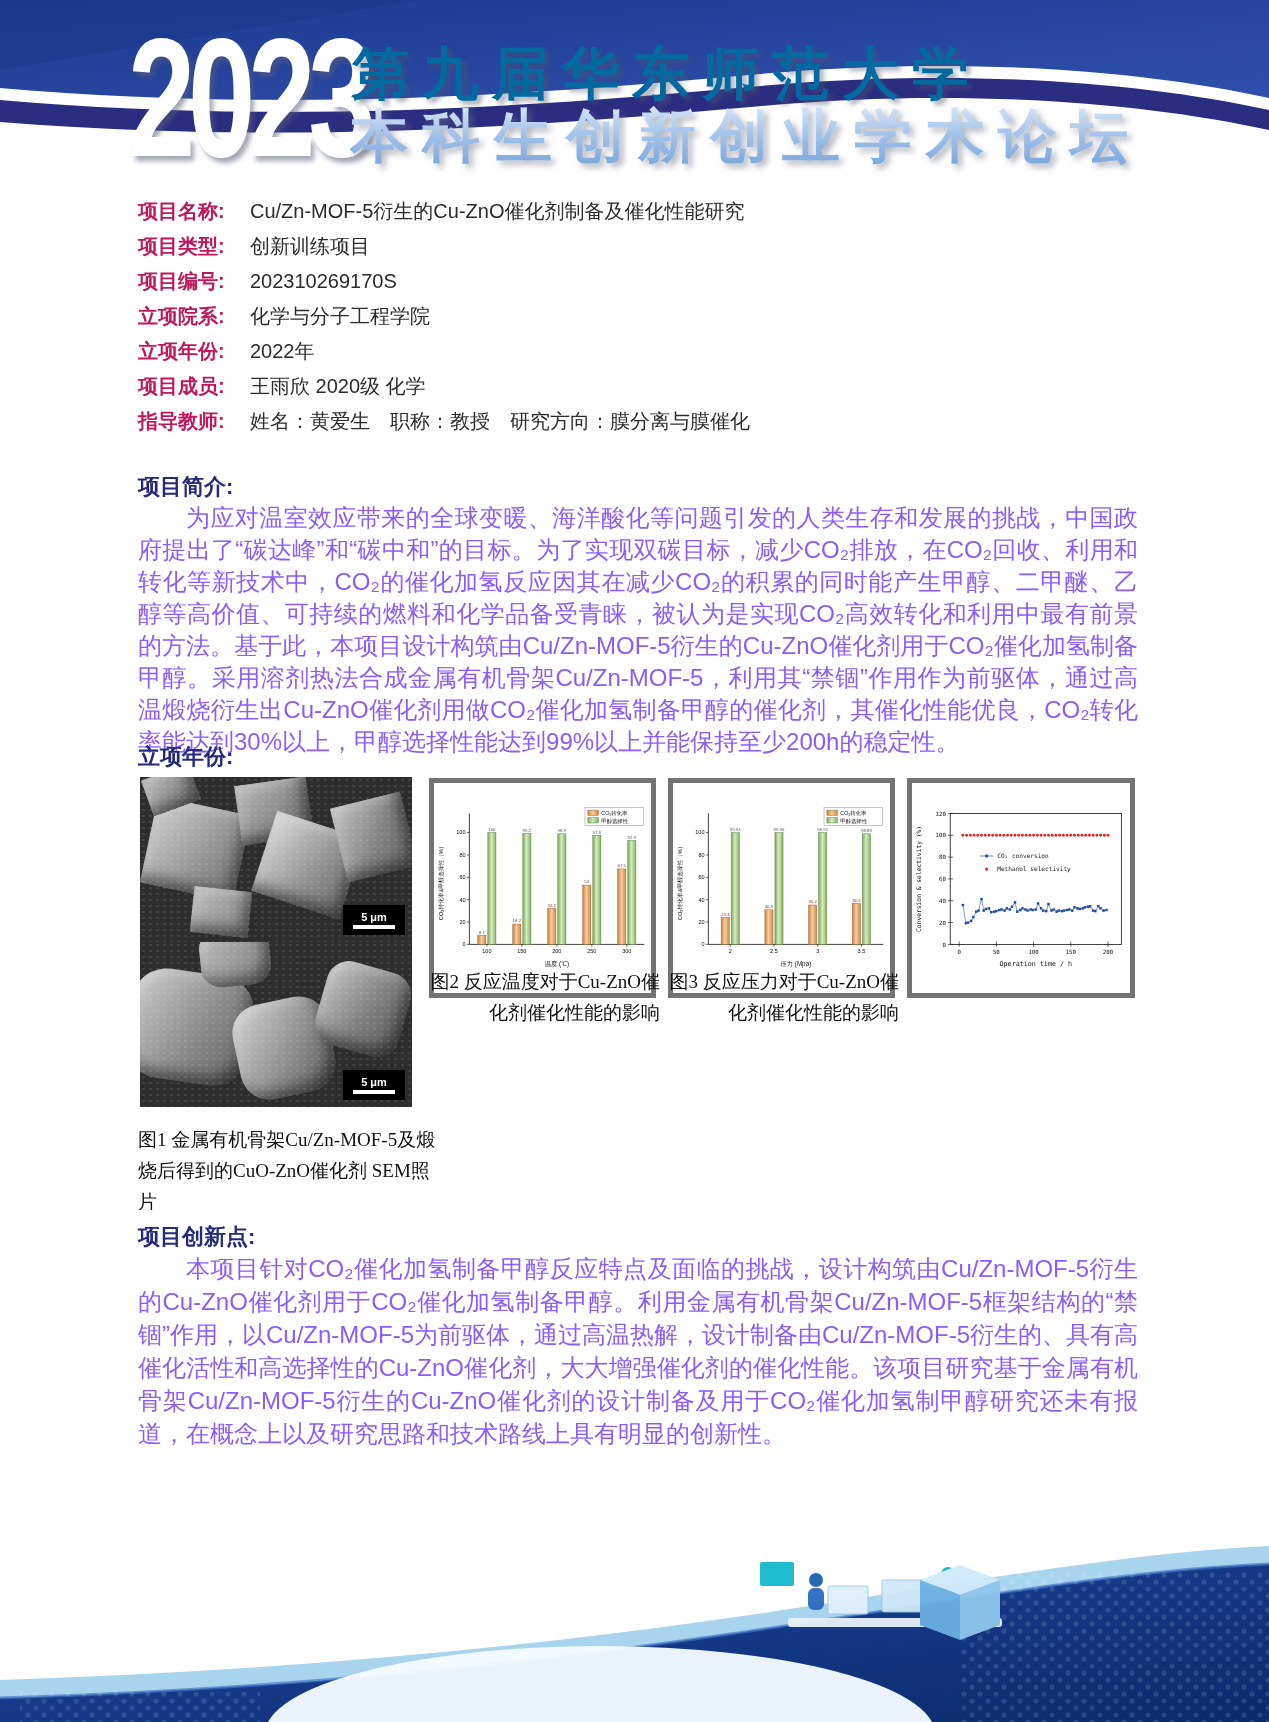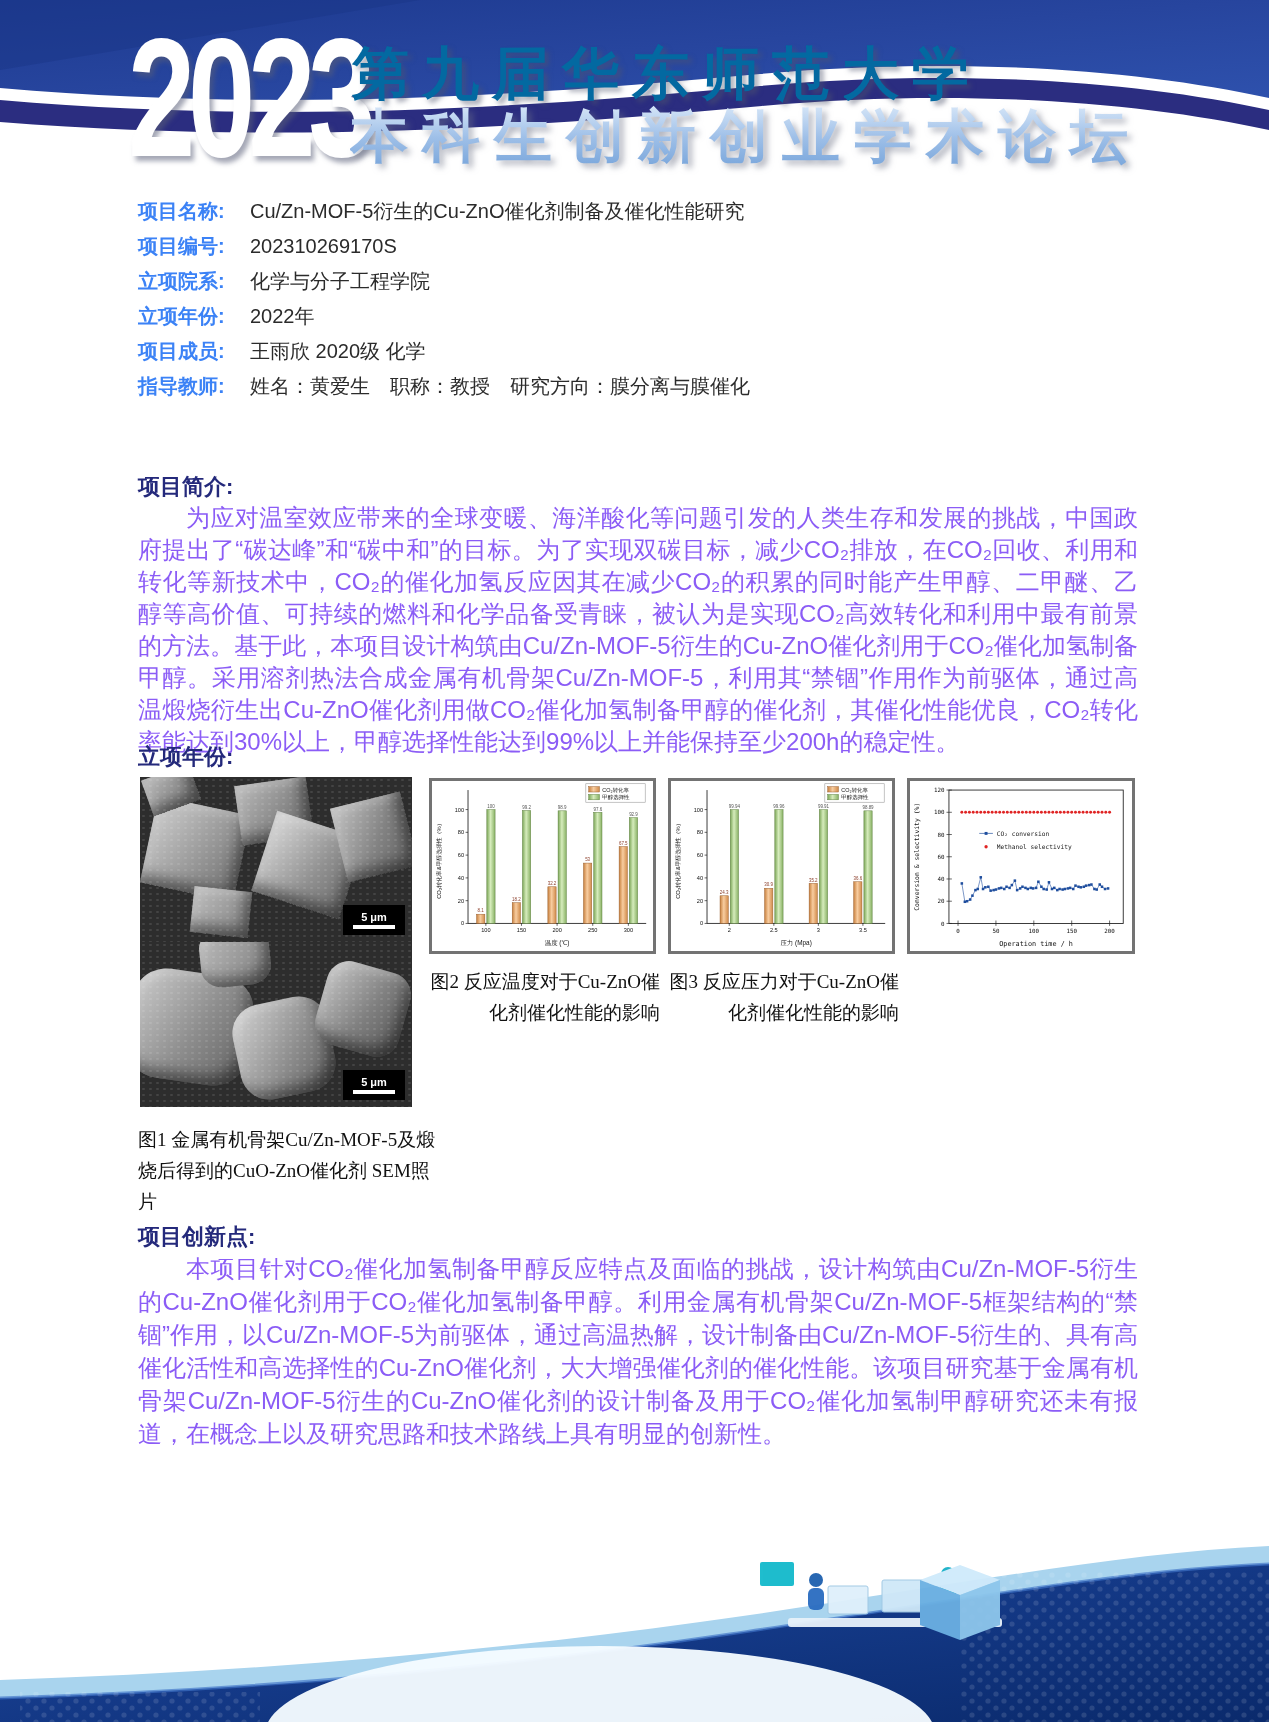--- a/index.html
+++ b/index.html
@@ -16,36 +16,36 @@
   .t1{position:absolute;left:352px;top:36px;font-size:57px;font-weight:bold;color:#0369a1;
       letter-spacing:13px;white-space:nowrap;text-shadow:4px 4px 5px rgba(80,85,110,.5)}
   .t2{position:absolute;left:350px;top:98px;font-size:58px;font-weight:bold;letter-spacing:14px;white-space:nowrap;
       background:linear-gradient(180deg,#e2eefb 0%,#9fc0e8 50%,#6f9fd8 100%);
       -webkit-background-clip:text;background-clip:text;color:transparent;
       filter:drop-shadow(4px 4px 3px rgba(110,115,135,.55))}
 
   
   .info{position:absolute;left:138px;top:198px;width:1000px}
   .info .row{display:flex;align-items:baseline;height:35px;font-size:20px}
-  .info .lbl{width:112px;font-weight:bold;color:#3b82f6;flex:none}
+  .info .lbl{width:112px;font-weight:bold;color:#be185d;flex:none}
   .info .val{color:#2b2b2b}
 
   .sec{position:absolute;left:138px;font-size:22px;font-weight:bold;color:#24297b}
   .para{position:absolute;left:138px;width:1000px;font-size:24px;line-height:32px;
         text-align:justify;text-indent:2em;color:#8b5cf6}
 
   
   .semcol{position:absolute;left:140px;top:777px;width:272px}
   .sem{position:relative;width:272px;height:165px;background:#2d2d2d;overflow:hidden;}
   .sem .b{position:absolute;box-shadow:inset -6px -8px 14px rgba(0,0,0,.45), inset 4px 5px 8px rgba(255,255,255,.25)}
   .sem .tex{position:absolute;inset:0;background-image:radial-gradient(rgba(255,255,255,.22) 1px,transparent 1.6px);background-size:7px 6px;opacity:.5}
   .sb{position:absolute;right:7px;bottom:7px;width:62px;height:30px;background:#000;color:#fff;
       display:flex;flex-direction:column;align-items:center;justify-content:center;gap:2px;font-size:11px;font-weight:bold}
   .sb .bar{width:42px;height:4px;background:#fff}
-  .chartbox{position:absolute;top:778px;width:227px;height:176px;background:#fff;border:3px solid #737373}
+  .chartbox{position:absolute;top:778px;width:227px;height:220px;background:#fff;border:5px solid #737373}
   .chartbox svg{width:100%;height:100%;display:block}
   .cap{position:absolute;font-family:"Liberation Serif",serif;font-size:19px;line-height:31px;color:#111}
   .cap.c{text-align:right}
 
   
   .ftr{position:absolute;left:0;top:1522px;width:1269px;height:200px}
   .ftr svg{position:absolute;left:0;top:0}
 </style>
 </head>
 <body>
@@ -67,20 +67,24 @@
     </svg>
     <div class="year">2023</div>
     <div class="t1">第九届华东师范大学</div>
     <div class="t2">本科生创新创业学术论坛</div>
   </header>
 
   <div class="info">
     <div class="row">
       <span class="lbl">项目名称:</span>
       <span class="val">Cu/Zn-MOF-5衍生的Cu-ZnO催化剂制备及催化性能研究</span>
+    </div>
+    <div class="row">
+      <span class="lbl">项目类型:</span>
+      <span class="val">创新训练项目</span>
     </div>
     <div class="row">
       <span class="lbl">项目编号:</span>
       <span class="val">202310269170S</span>
     </div>
     <div class="row">
       <span class="lbl">立项院系:</span>
       <span class="val">化学与分子工程学院</span>
     </div>
     <div class="row">

